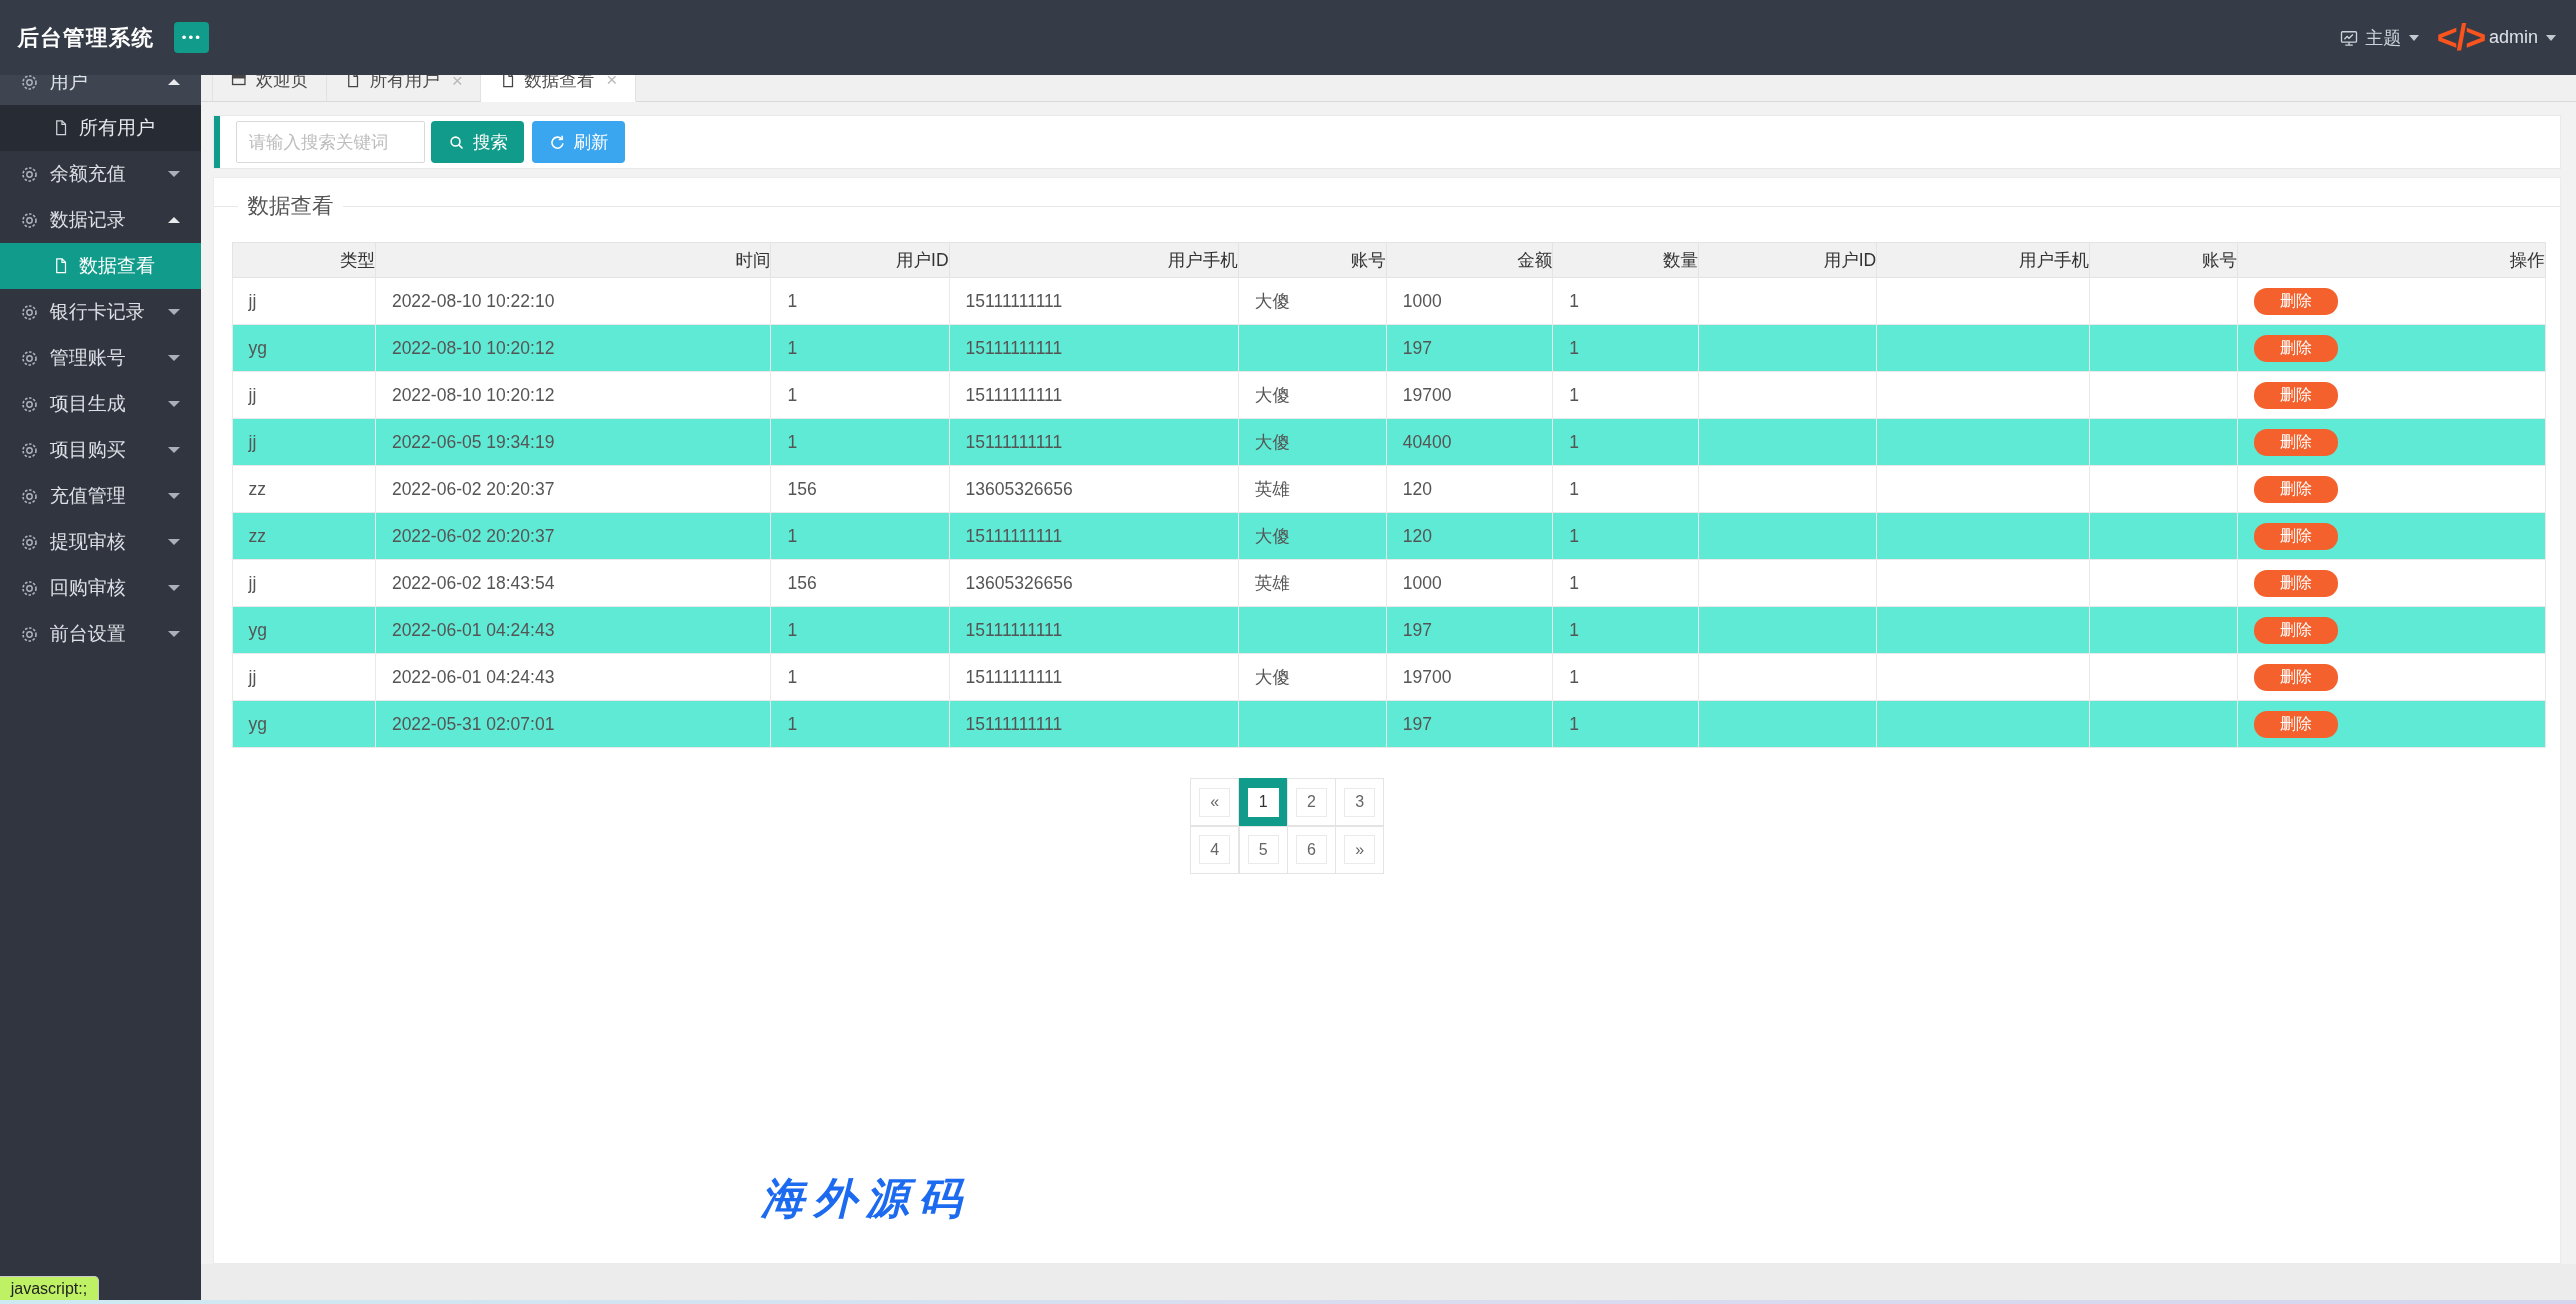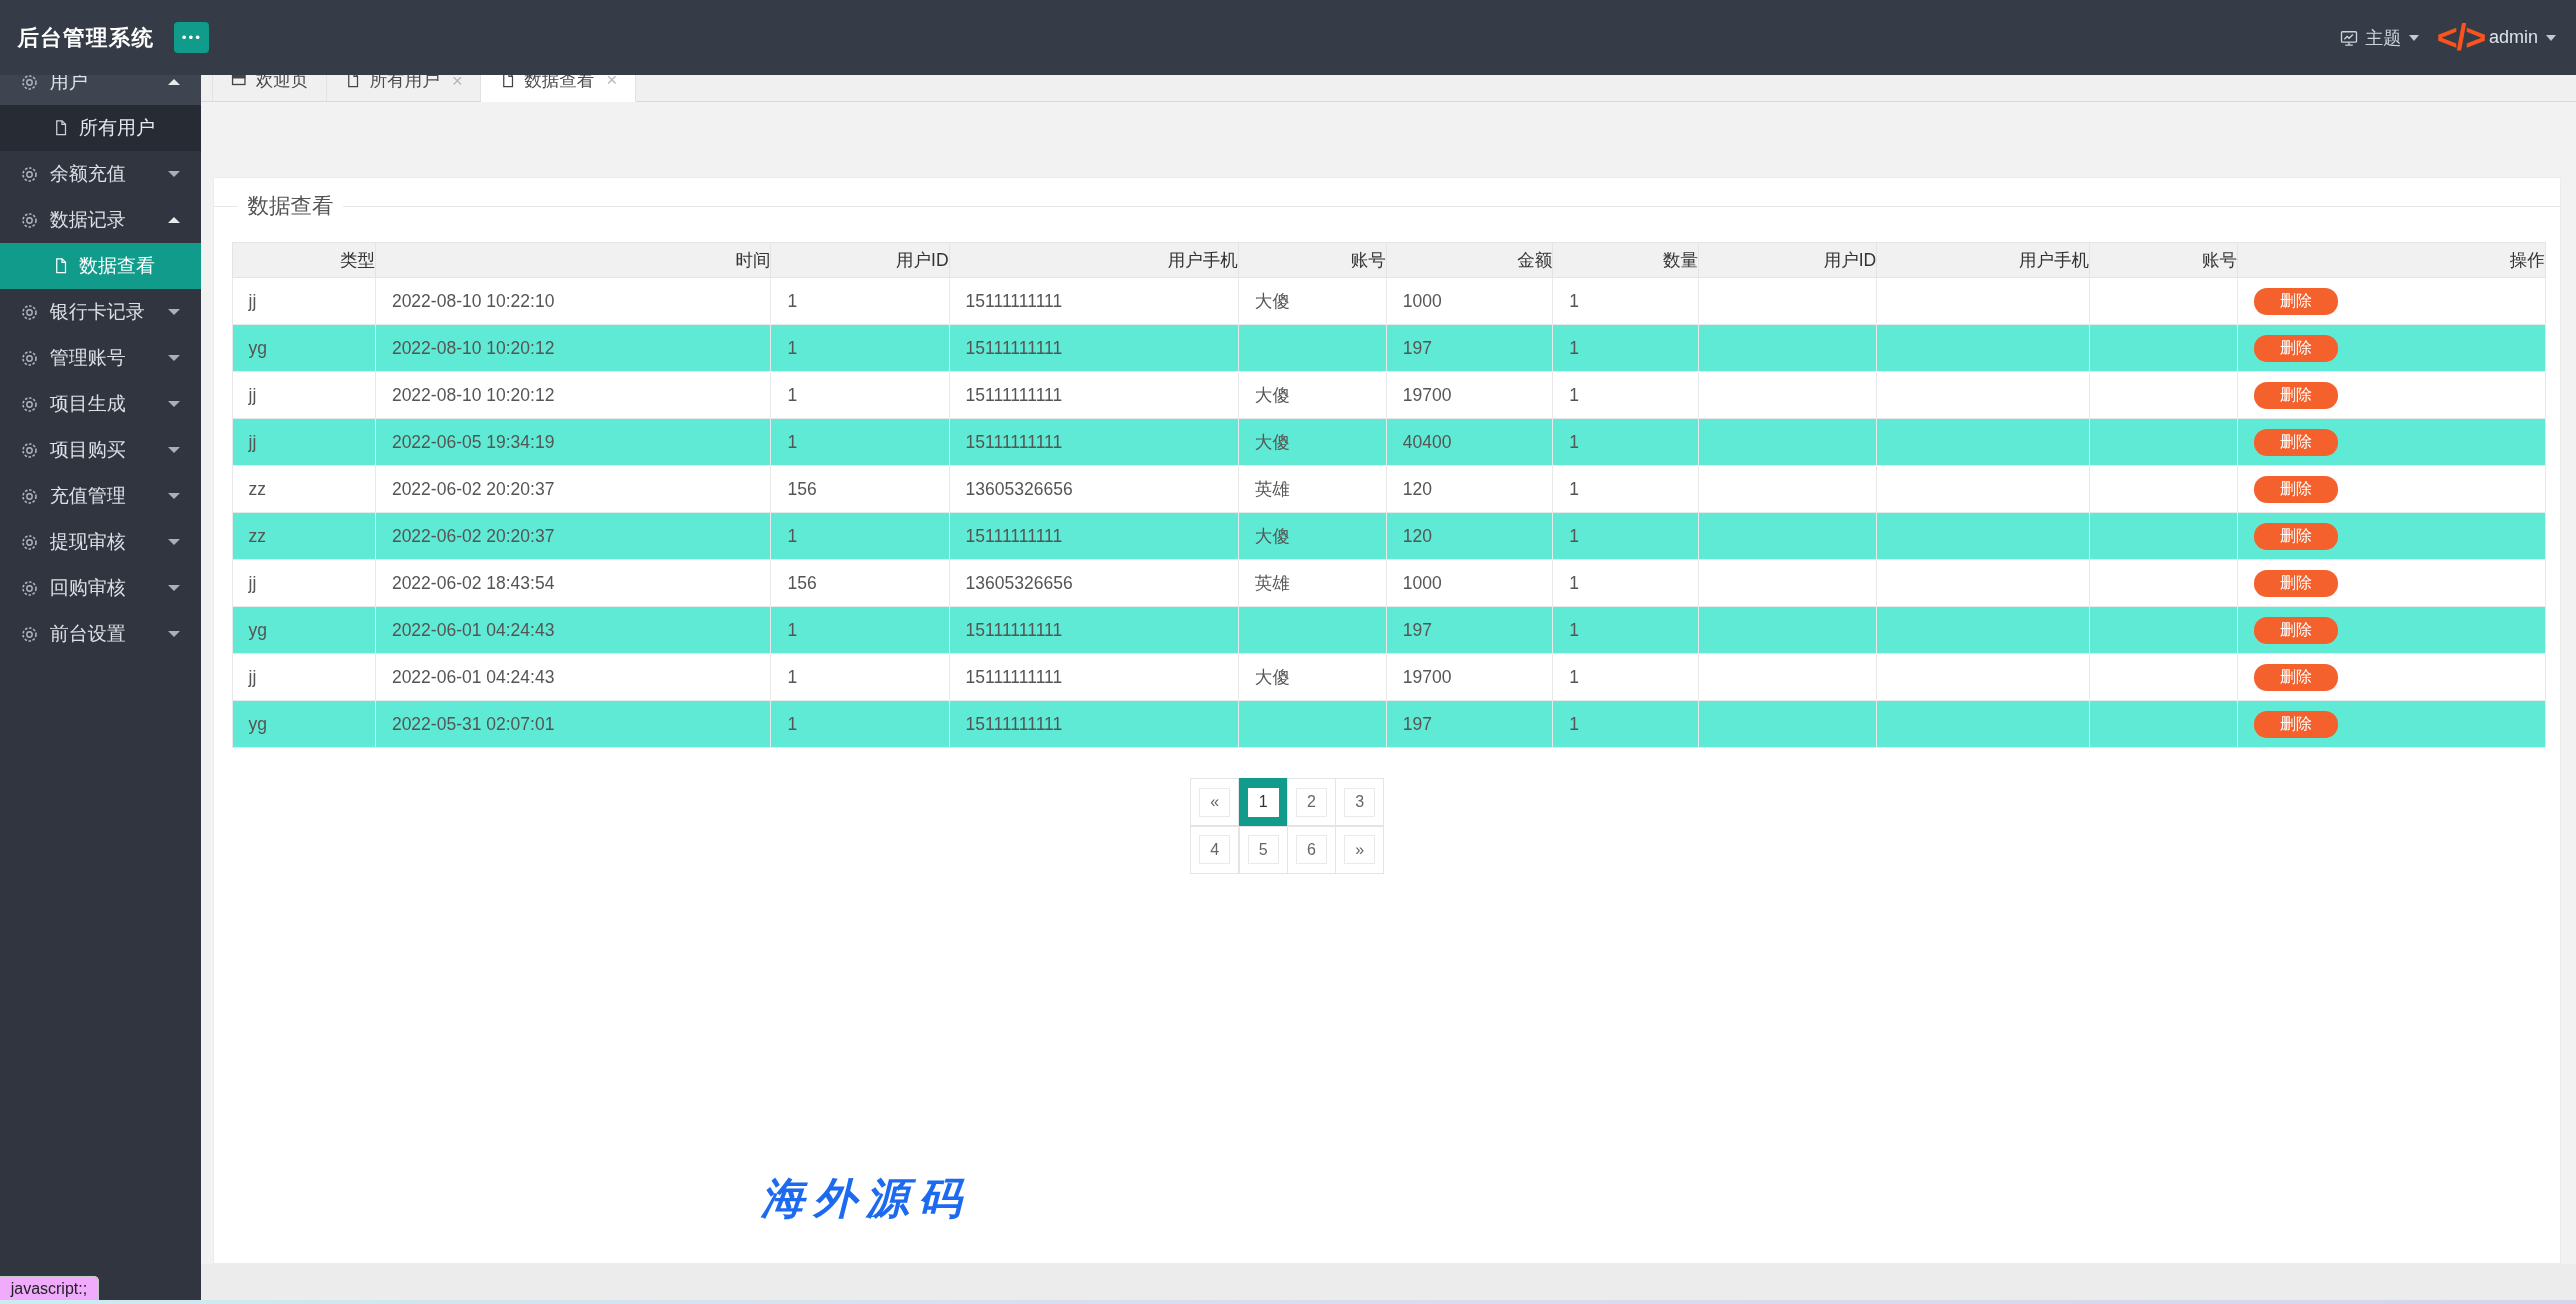--- a/index.html
+++ b/index.html
@@ -81,21 +81,21 @@
   .page-inner{width:31px;height:29.5px;border:0.7px solid #eaeaea;display:flex;align-items:center;
     justify-content:center;font-size:16px;color:#666;}
   .page-cell.active{background:var(--teal);border-color:var(--teal);}
   .page-cell.active .page-inner{background:#fff;border-color:#fff;color:#333;}
   
   .watermark{position:absolute;left:547px;top:992px;font-family:"DejaVu Serif",serif;font-style:italic;
     font-weight:bold;color:var(--watermark-blue);font-size:43px;letter-spacing:9.4px;}
   .footer{position:absolute;left:0;right:0;bottom:0;height:36px;background:#ececec;}
   .bluebar{position:absolute;left:0;bottom:0;width:2576px;height:4.7px;
     background:linear-gradient(90deg,#cdeaf2,#dadcf0 55%,#d5d6ee);z-index:40;}
-  .statusbox{position:absolute;left:0;bottom:4.7px;height:24px;background:#f0abfc;border:0.7px solid #c9c9c9;
+  .statusbox{position:absolute;left:0;bottom:4.7px;height:24px;background:#bef264;border:0.7px solid #c9c9c9;
     border-left:none;border-bottom:none;border-top-right-radius:4.7px;font-size:16px;color:#222;
     line-height:23px;padding:0 10.7px;z-index:50;}
 </style>
 </head>
 <body>
 
 <div class="header">
   <div class="app-title">后台管理系统</div>
   <div class="dots-btn">•••</div>
   <div class="header-right">
@@ -275,20 +275,42 @@
           <svg viewBox="0 0 24 24" width="17.5" height="17.5">
             <path d="M6.5 2.5h7.2l4.8 4.8v14.2h-12z" fill="none" stroke="currentColor" stroke-width="1.7"></path>
             <path d="M13.7 2.5v4.8h4.8" fill="none" stroke="currentColor" stroke-width="1.7"></path>
           </svg>
         </span>
         <span>数据查看</span>
         <span class="t-close">×</span>
       </div>
     </div>
 
+  <div class="search-card">
+    <div class="accent-bar"></div>
+    <input class="search-input" type="text" placeholder="请输入搜索关键词" style="">
+    <button class="btn btn-search">
+      <span class="b-ico">
+        <svg viewBox="0 0 24 24" width="19" height="19">
+            <circle cx="10.8" cy="10.8" r="5.6" fill="none" stroke="currentColor" stroke-width="2"></circle>
+            <path d="M15 15l4.6 4.6" stroke="currentColor" stroke-width="2"></path>
+          </svg>
+      </span>
+      <span>搜索</span>
+    </button>
+    <button class="btn btn-refresh">
+      <span class="b-ico">
+        <svg viewBox="0 0 24 24" width="19" height="19">
+            <path d="M18.9 13.2A7 7 0 1 1 17 7.3" fill="none" stroke="currentColor" stroke-width="2"></path>
+            <path d="M17.8 3.4l.3 4.5-4.5.3" fill="none" stroke="currentColor" stroke-width="2"></path>
+          </svg>
+      </span>
+      <span>刷新</span>
+    </button>
+  </div>
 
   <div class="main-card">
     <div class="legend-line"></div>
     <div class="legend">数据查看</div>
     <table class="data-table">
       <colgroup id="cols">
           <col style="width: 6.2%;">
           <col style="width: 17.1%;">
           <col style="width: 7.7%;">
           <col style="width: 12.5%;">

